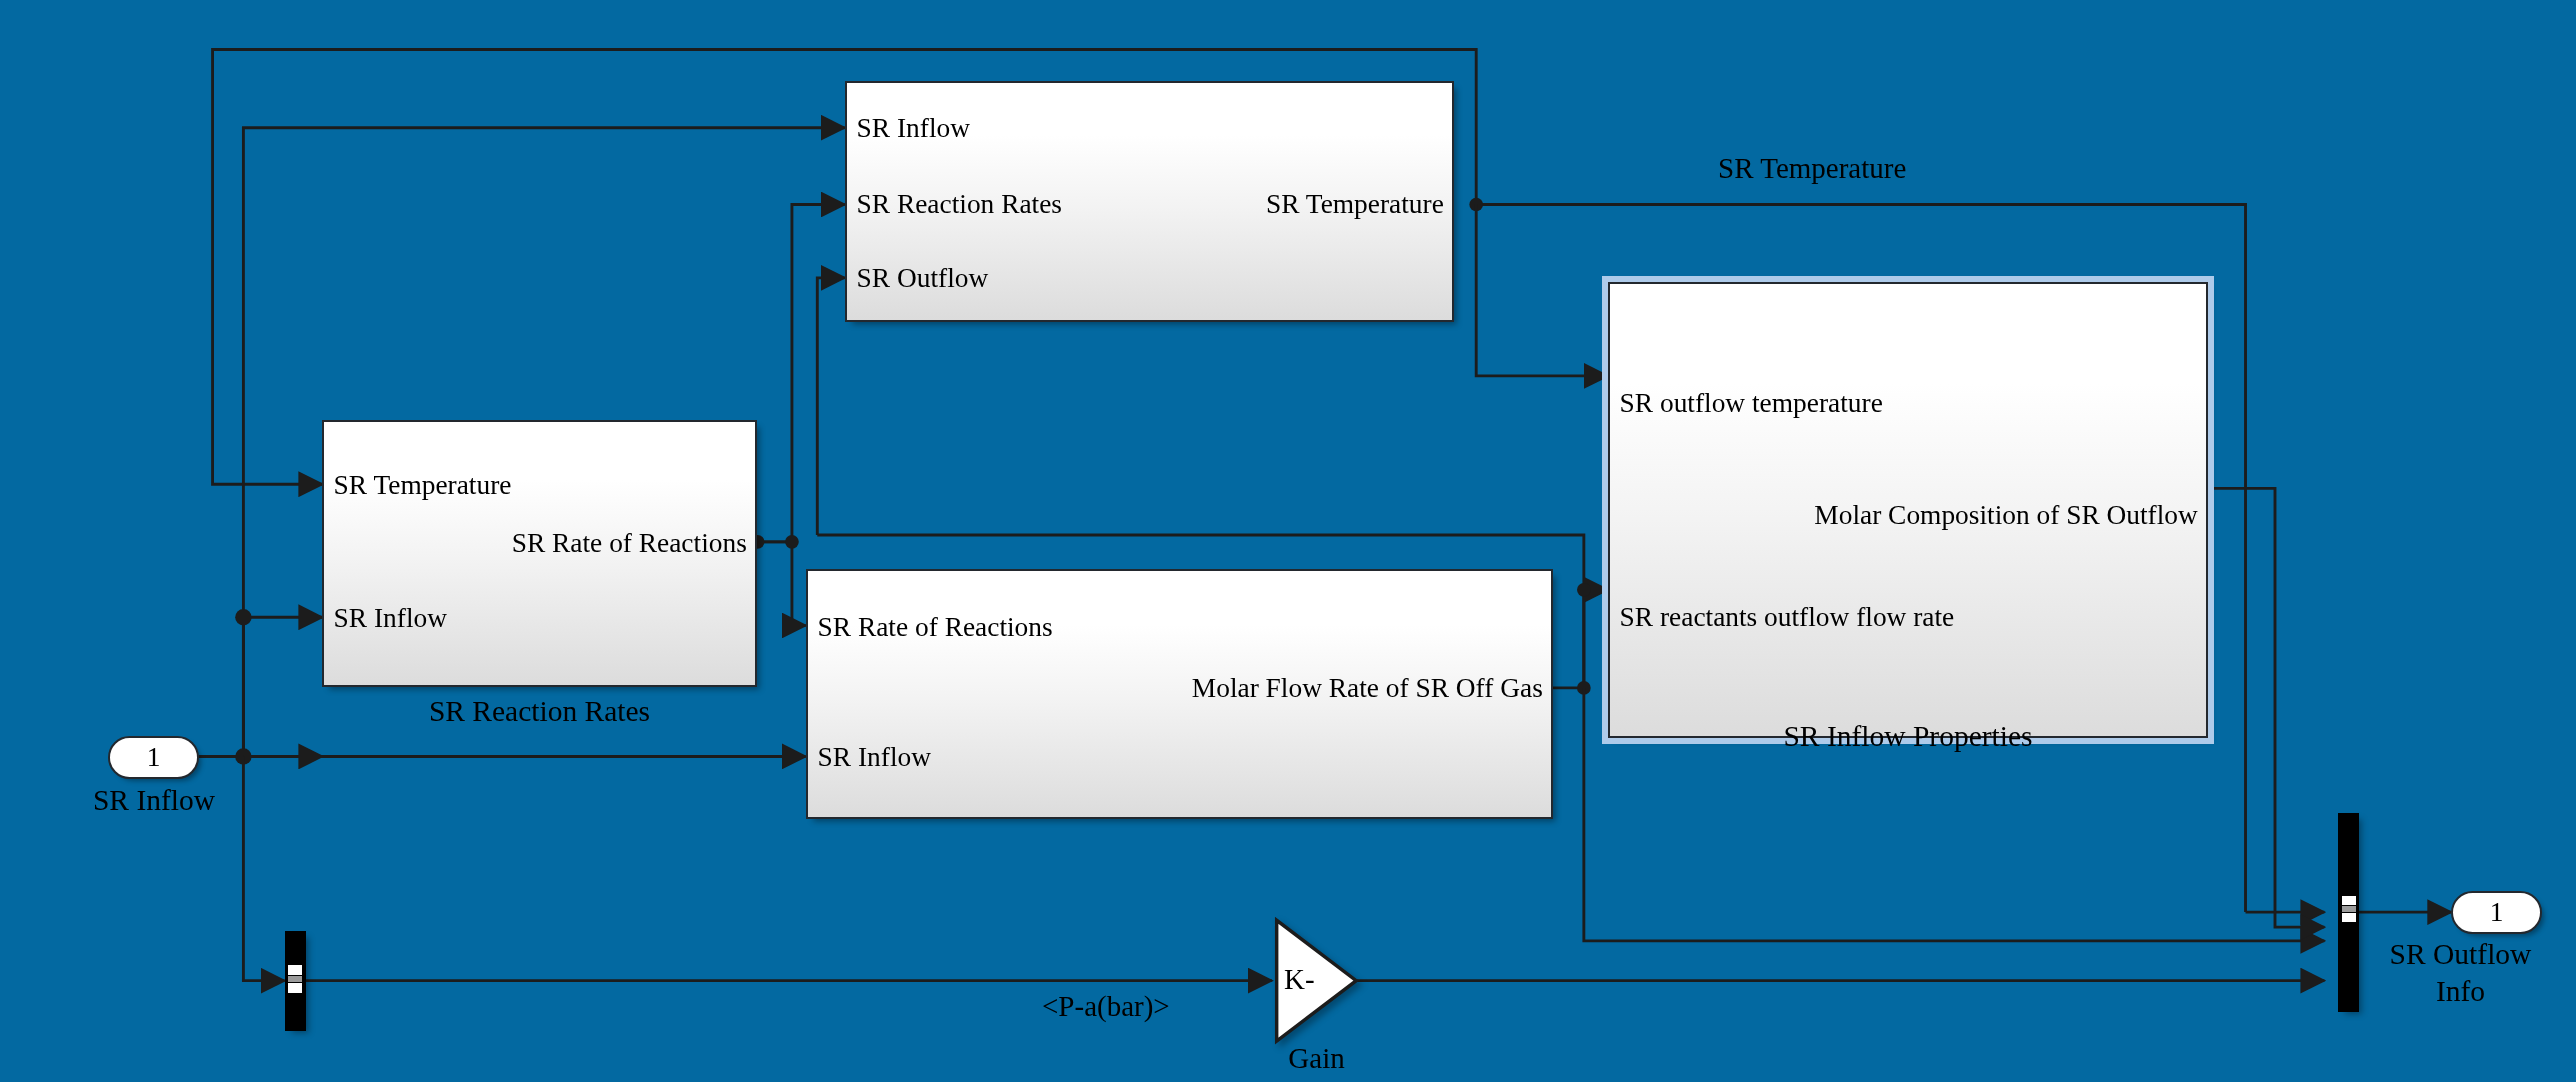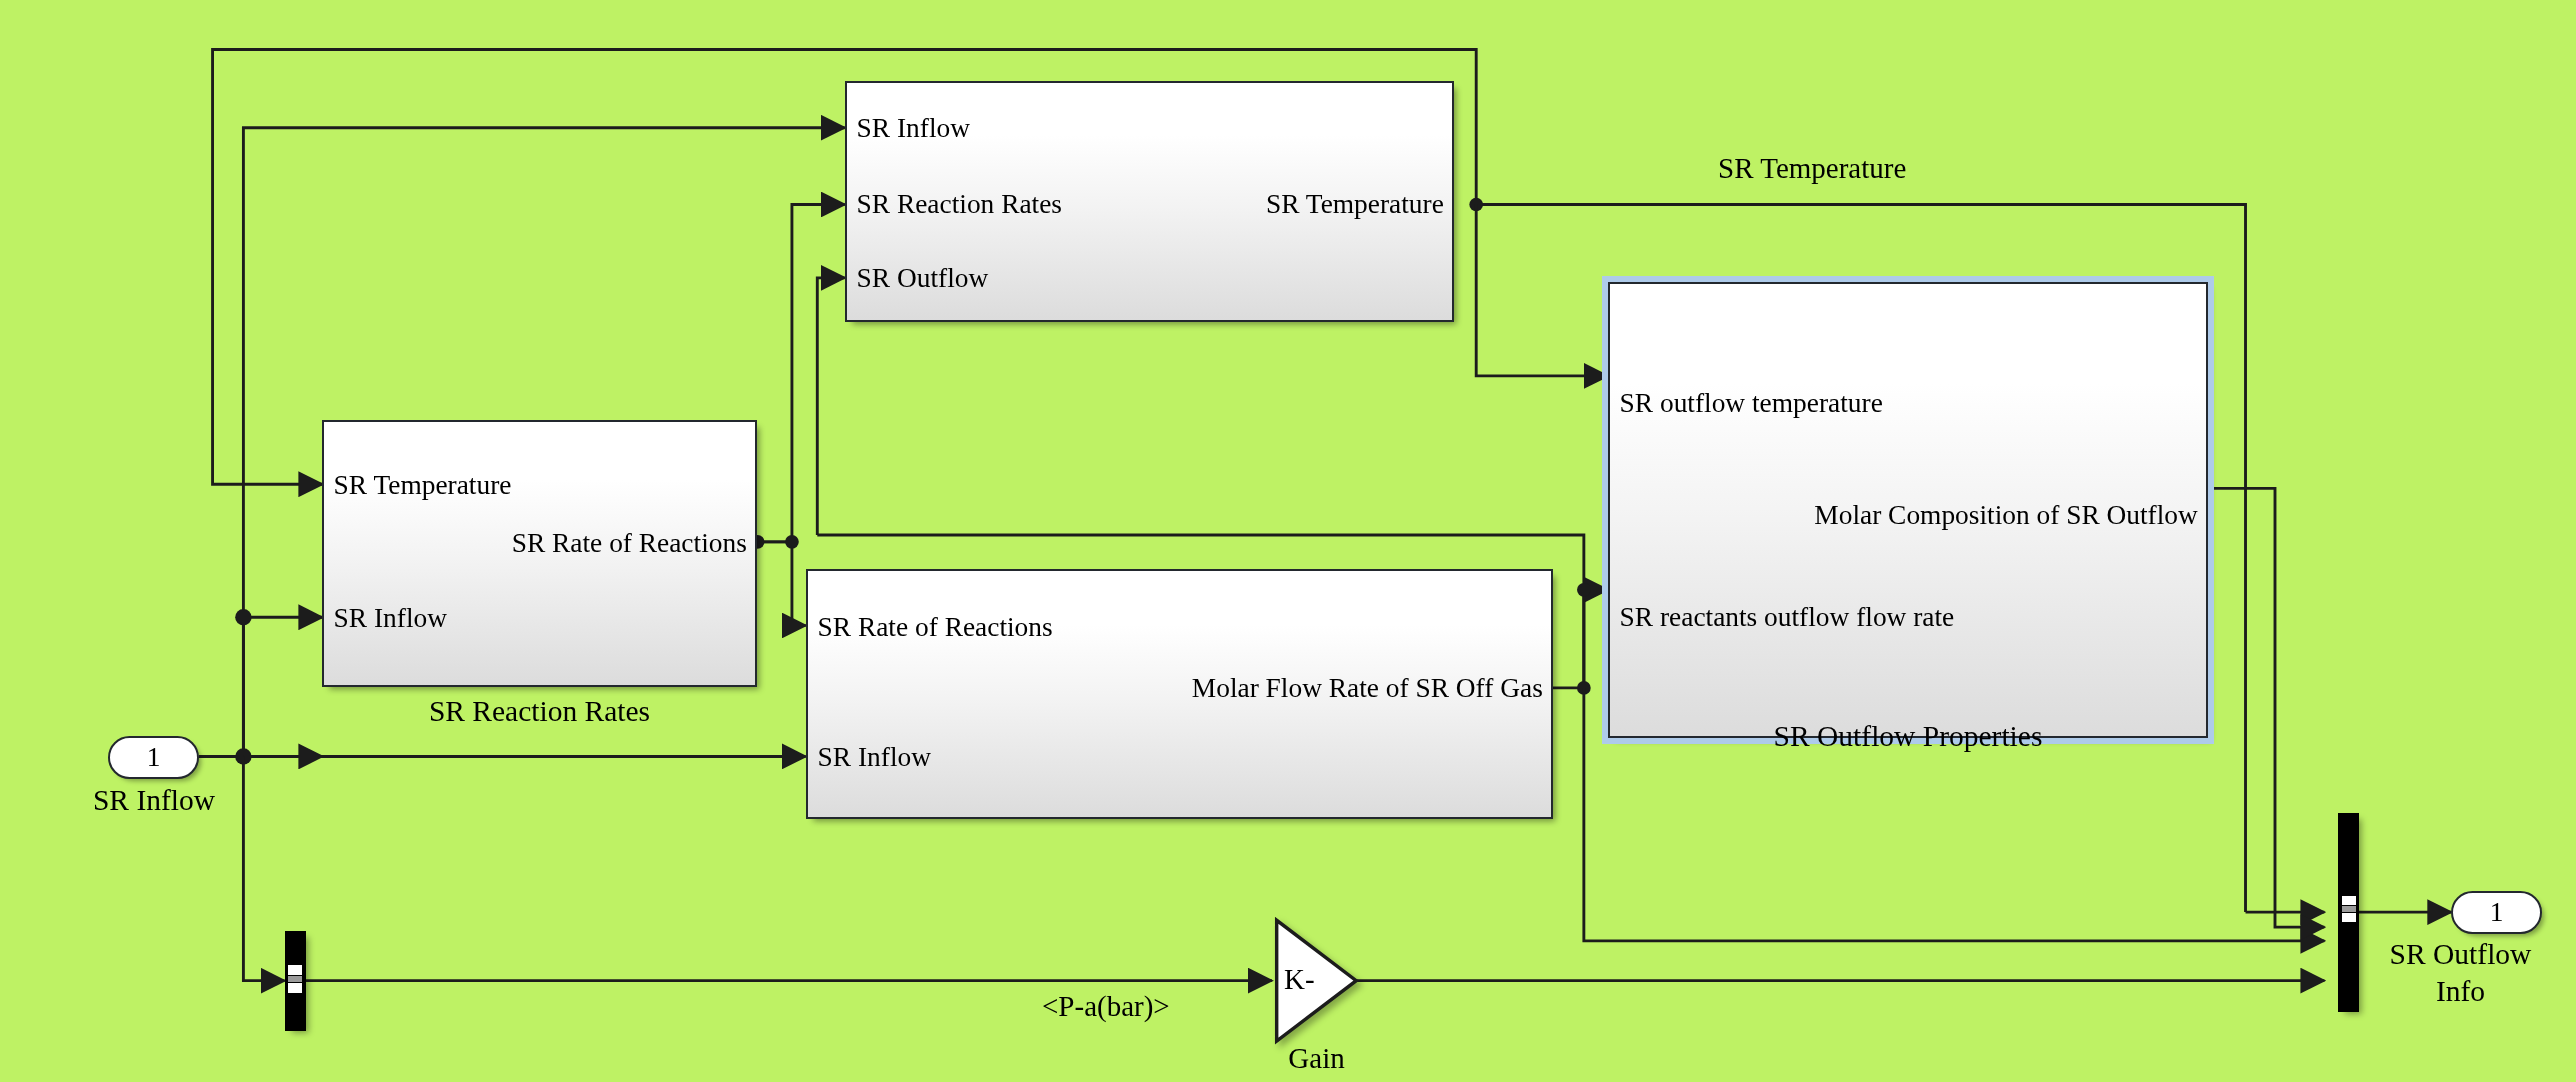--- a/index.html
+++ b/index.html
@@ -1,17 +1,17 @@
 <!DOCTYPE html>
 <html style="font-size:11px"><head>
 <meta charset="utf-8">
 <style>
   html,body{margin:0;padding:0;background:#ffffff;}
   body{font-family:"Liberation Serif", serif;}
-  #canvas{position:relative;width:2576px;height:1083px;background:#bef264;overflow:hidden;}
+  #canvas{position:relative;width:2576px;height:1083px;background:#0369a1;overflow:hidden;}
   svg.wires{position:absolute;left:0;top:0;width:2576px;height:1083px;pointer-events:none;}
 
   .blk{position:absolute;box-sizing:border-box;
        background:linear-gradient(to bottom,#ffffff 0%,#ffffff 22%,#f3f3f3 52%,#e2e2e2 88%,#dcdcdc 100%);
        border:2.1px solid #23282e;
        box-shadow:4.8px 4.8px 6.2px -2.1px rgba(0,0,0,0.38);}
   .blk.sel{outline:6.2px solid #aecbea; outline-offset:0px;margin-top:25px;}
 
   .port{position:absolute;font-size:27.4px;color:#000;white-space:nowrap;line-height:1;}
   .port.in{left:9.6px;}
@@ -107,21 +107,21 @@
     <div class="port in" style="top:43px;">SR Rate of Reactions</div>
     <div class="port in" style="top:173px;">SR Inflow</div>
     <div class="port out" style="top:104px;">Molar Flow Rate  of SR Off Gas</div>
   </div>
 
   <div class="blk sel" style="left:1608px;top:257px;width:600px;height:456px;">
     <div class="port in" style="top:106px;">SR outflow temperature</div>
     <div class="port in" style="top:320px;">SR reactants outflow flow rate</div>
     <div class="port out" style="top:218px;">Molar Composition of  SR Outflow</div>
   </div>
-  <div class="blk-name" style="left:1608px;top:721px;width:600px;">SR Outflow Properties</div>
+  <div class="blk-name" style="left:1608px;top:721px;width:600px;">SR Inflow Properties</div>
 
   <div class="ioport" style="left:108px;top:736px;width:91px;height:43px;">
     <span>1</span>
   </div>
   <div class="blk-name" style="left:40px;top:785px;width:228px;">SR Inflow</div>
 
   <div class="ioport" style="left:2451px;top:891px;width:91px;height:43px;">
     <span>1</span>
   </div>
   <div class="blk-name" style="left:2345px;top:939px;width:231px;">SR Outflow</div>

